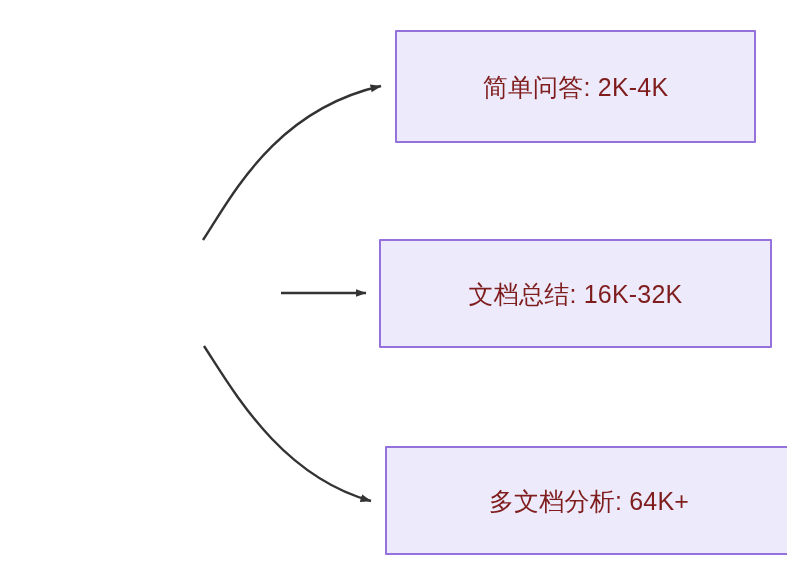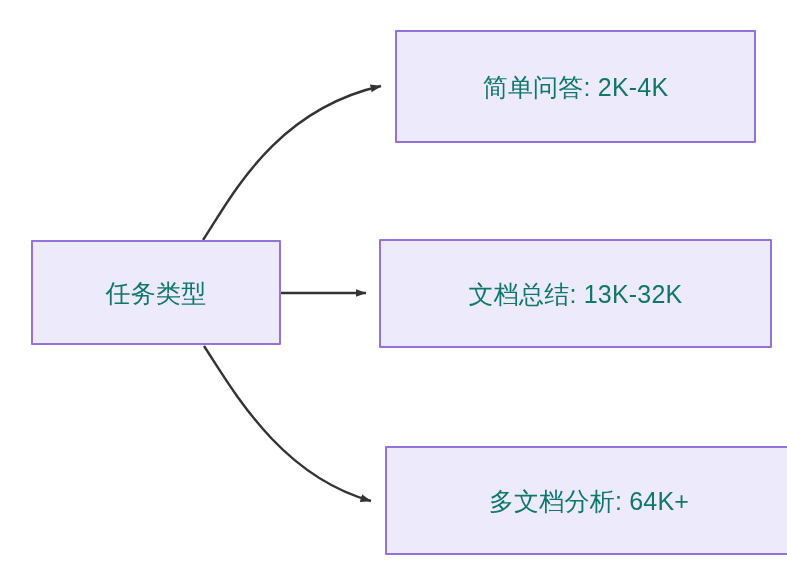--- a/index.html
+++ b/index.html
@@ -32,21 +32,21 @@
     position: absolute;
     box-sizing: border-box;
     background: #ECEAFB;
     border: 2px solid #9571DB;
     border-radius: 1px;
     display: flex;
     align-items: center;
     justify-content: center;
   }
   .node-label {
-    color: #0f766e;
+    color: #7f1d1d;
     font-size: 25px;
     line-height: 1.2;
     letter-spacing: 0.2px;
     white-space: nowrap;
     text-align: center;
   }
   
   #node-root {
     left: 31px;
     top: 240px;
@@ -85,29 +85,26 @@
       </marker>
     </defs>
 
     <path d="M203,240 C232,196 275,110 381,86" fill="none" stroke="#333333" stroke-width="2.4" marker-end="url(#arrowhead)"></path>
 
     <path d="M281,293 L366,293" fill="none" stroke="#333333" stroke-width="2.4" marker-end="url(#arrowhead)"></path>
 
     <path d="M204,346 C234,392 281,476 371,501" fill="none" stroke="#333333" stroke-width="2.4" marker-end="url(#arrowhead)"></path>
   </svg>
 
-  <div class="node" id="node-root">
-    <span class="node-label">任务类型</span>
-  </div>
 
   <div class="node" id="node-simple-qa">
     <span class="node-label">简单问答: 2K-4K</span>
   </div>
 
   <div class="node" id="node-doc-summary">
-    <span class="node-label">文档总结: 13K-32K</span>
+    <span class="node-label">文档总结: 16K-32K</span>
   </div>
 
   <div class="node" id="node-multi-doc">
     <span class="node-label">多文档分析: 64K+</span>
   </div>
 
 </div>
 
 </body></html>

